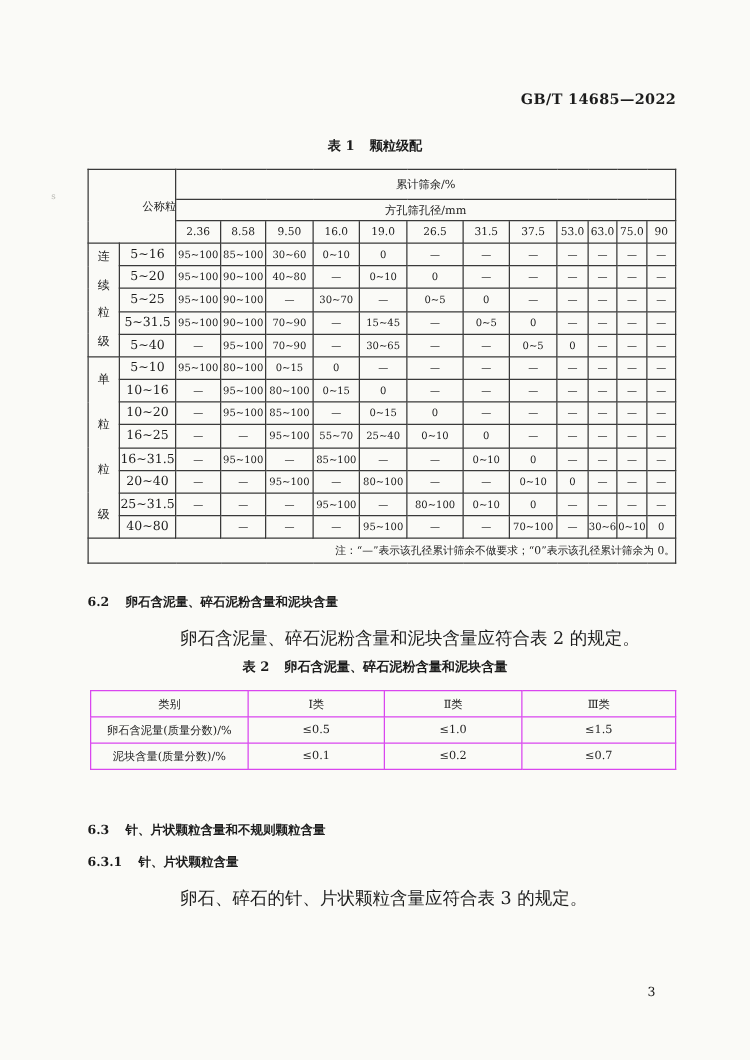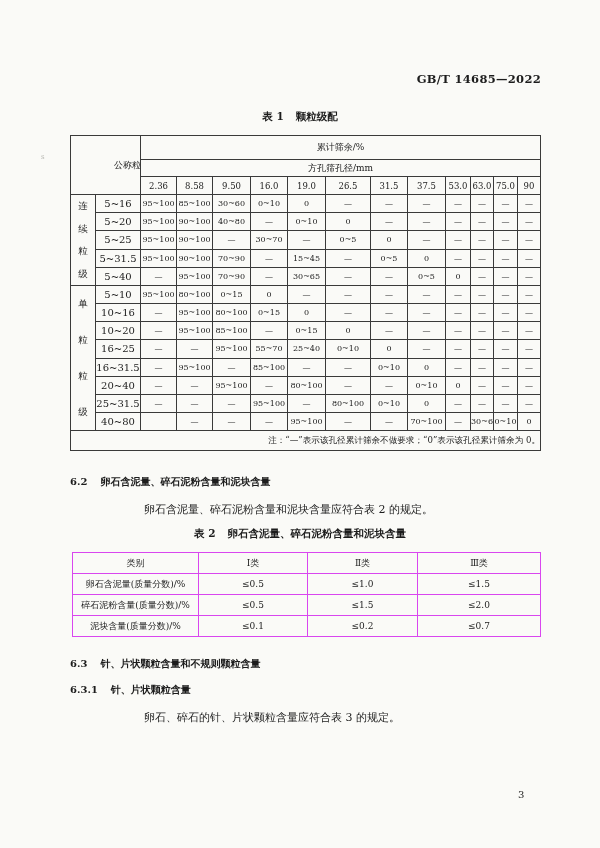--- a/index.html
+++ b/index.html
@@ -57,21 +57,21 @@
 
   
   .heading {
     position: absolute; left: 70px; font-weight: bold; font-size: 10px;
   }
   .heading .sec-num { margin-right: 13px; }
   #h62 { top: 475px; }
   #h63 { top: 657px; }
   #h631 { top: 683px; }
   .para {
-    position: absolute; left: 96px; font-size: 11px; padding-left: 48px;
+    position: absolute; left: 96px; font-size: 14px; padding-left: 48px;
   }
   #p62 { top: 502px; }
   #p631 { top: 710px; }
   .page-num {
     position: absolute; top: 789px; left: 518px; font-size: 10px;
   }
   
   .scan-mark { position: absolute; left: 41px; top: 153px; font-size: 7px; color: #b7b7b2; }
 </style>
 </head>
@@ -361,26 +361,20 @@
       </tr>
   </thead>
   <tbody id="t2-body">
       <tr>
         <td>卵石含泥量(质量分数)/%</td>
         <td>≤0.5</td>
         <td>≤1.0</td>
         <td>≤1.5</td>
       </tr>
       <tr>
-        <td>碎石泥粉含量(质量分数)/%</td>
-        <td>≤0.5</td>
-        <td>≤1.5</td>
-        <td>≤2.0</td>
-      </tr>
-      <tr>
         <td>泥块含量(质量分数)/%</td>
         <td>≤0.1</td>
         <td>≤0.2</td>
         <td>≤0.7</td>
       </tr>
     </tbody>
 </table>
 
 <div class="heading" id="h63">
   <span class="sec-num">6.3</span><span>针、片状颗粒含量和不规则颗粒含量</span>

